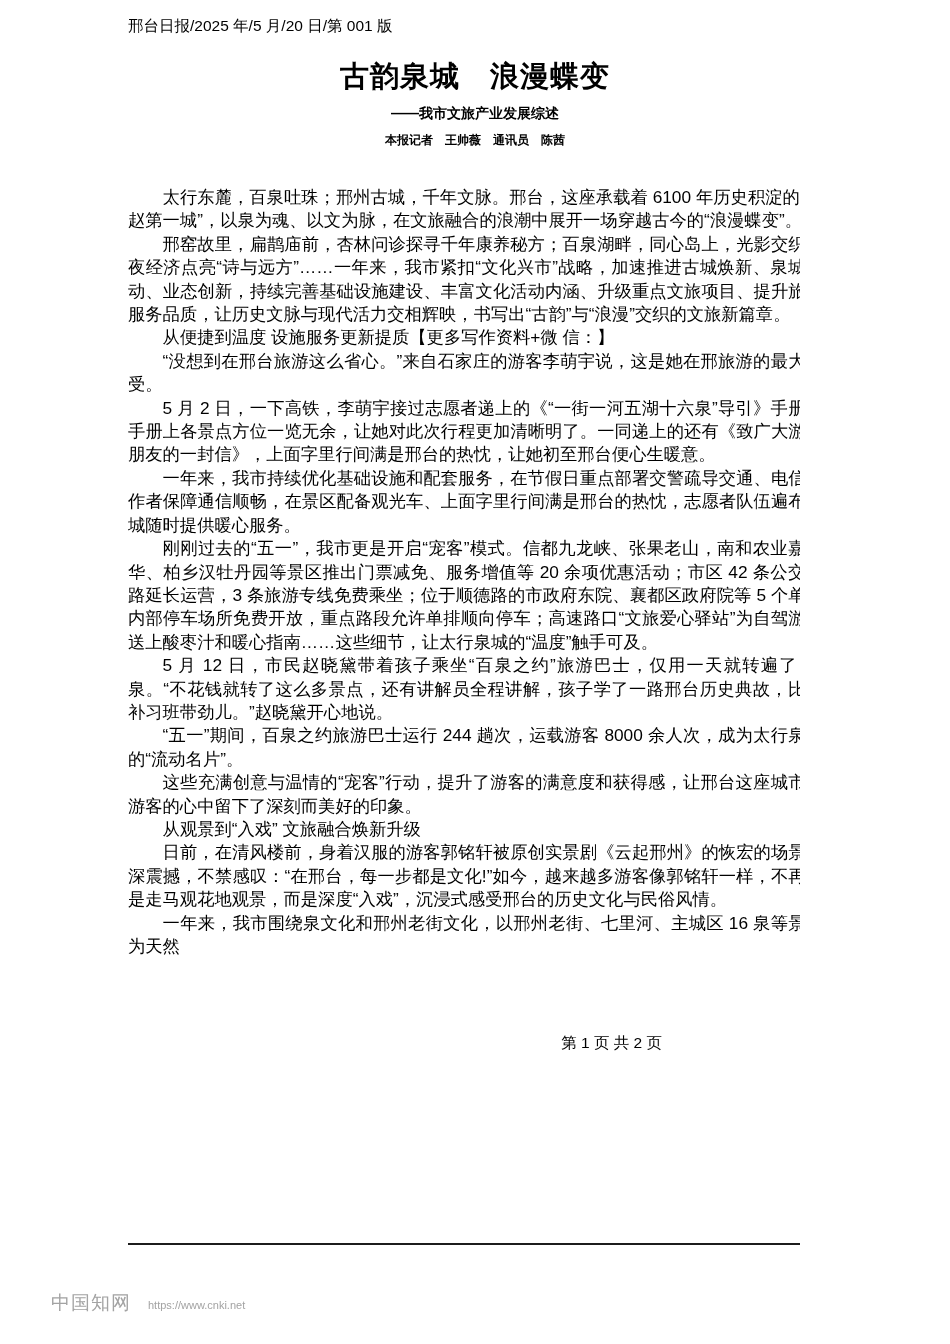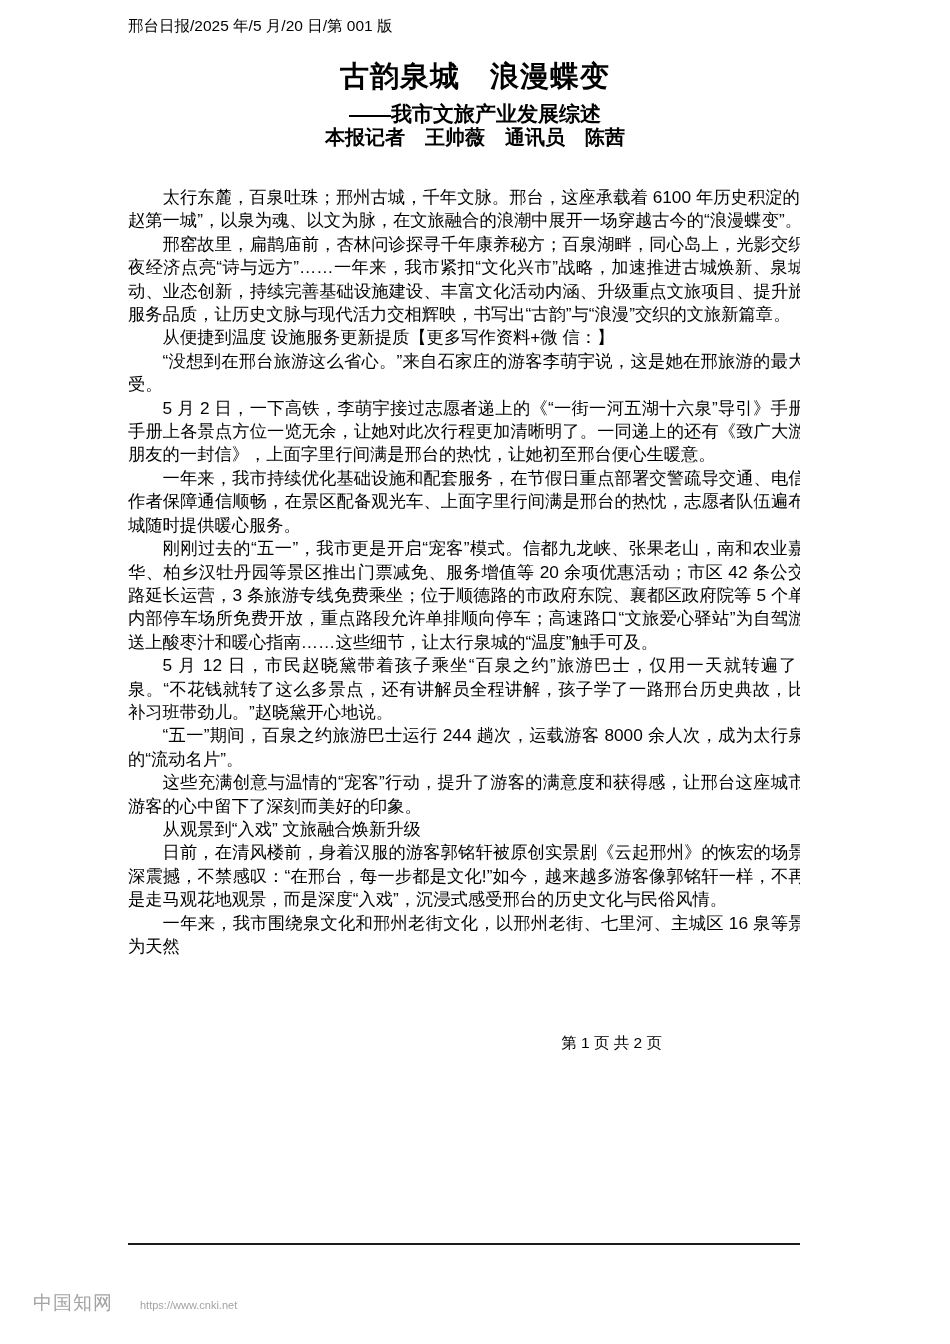--- a/index.html
+++ b/index.html
@@ -27,32 +27,32 @@
     width: 950px;
     text-align: center;
   }
   .article-title {
     font-size: 29px;
     font-weight: bold;
     letter-spacing: 1px;
     line-height: 36px;
   }
   .article-subtitle {
-    font-size: 21px;
+    font-size: 14px;
     font-weight: bold;
     line-height: 27px;
     margin-top: 6px;
   }
   .byline {
     position: absolute;
     left: 0;
-    top: 124px;
+    top: 132px;
     width: 950px;
     text-align: center;
-    font-size: 20px;
+    font-size: 12px;
     font-weight: bold;
   }
   .content {
     position: absolute;
     left: 128px;
     top: 186px;
     width: 695px;
     font-size: 17.3px;
     line-height: 23.4px;
     text-align: justify;
@@ -73,25 +73,25 @@
   .divider {
     position: absolute;
     left: 128px;
     top: 1243px;
     width: 690px;
     height: 2px;
     background: #1c1c1c;
   }
   .watermark {
     position: absolute;
-    left: 33px;
+    left: 51px;
     top: 1290px;
     display: flex;
     align-items: baseline;
-    gap: 27px;
+    gap: 17px;
     color: #a3a3a3;
   }
   .watermark-cn {
     font-size: 19px;
     letter-spacing: 1px;
   }
   .watermark-url {
     font-size: 11px;
     font-family: Liberation Sans, sans-serif;
   }

